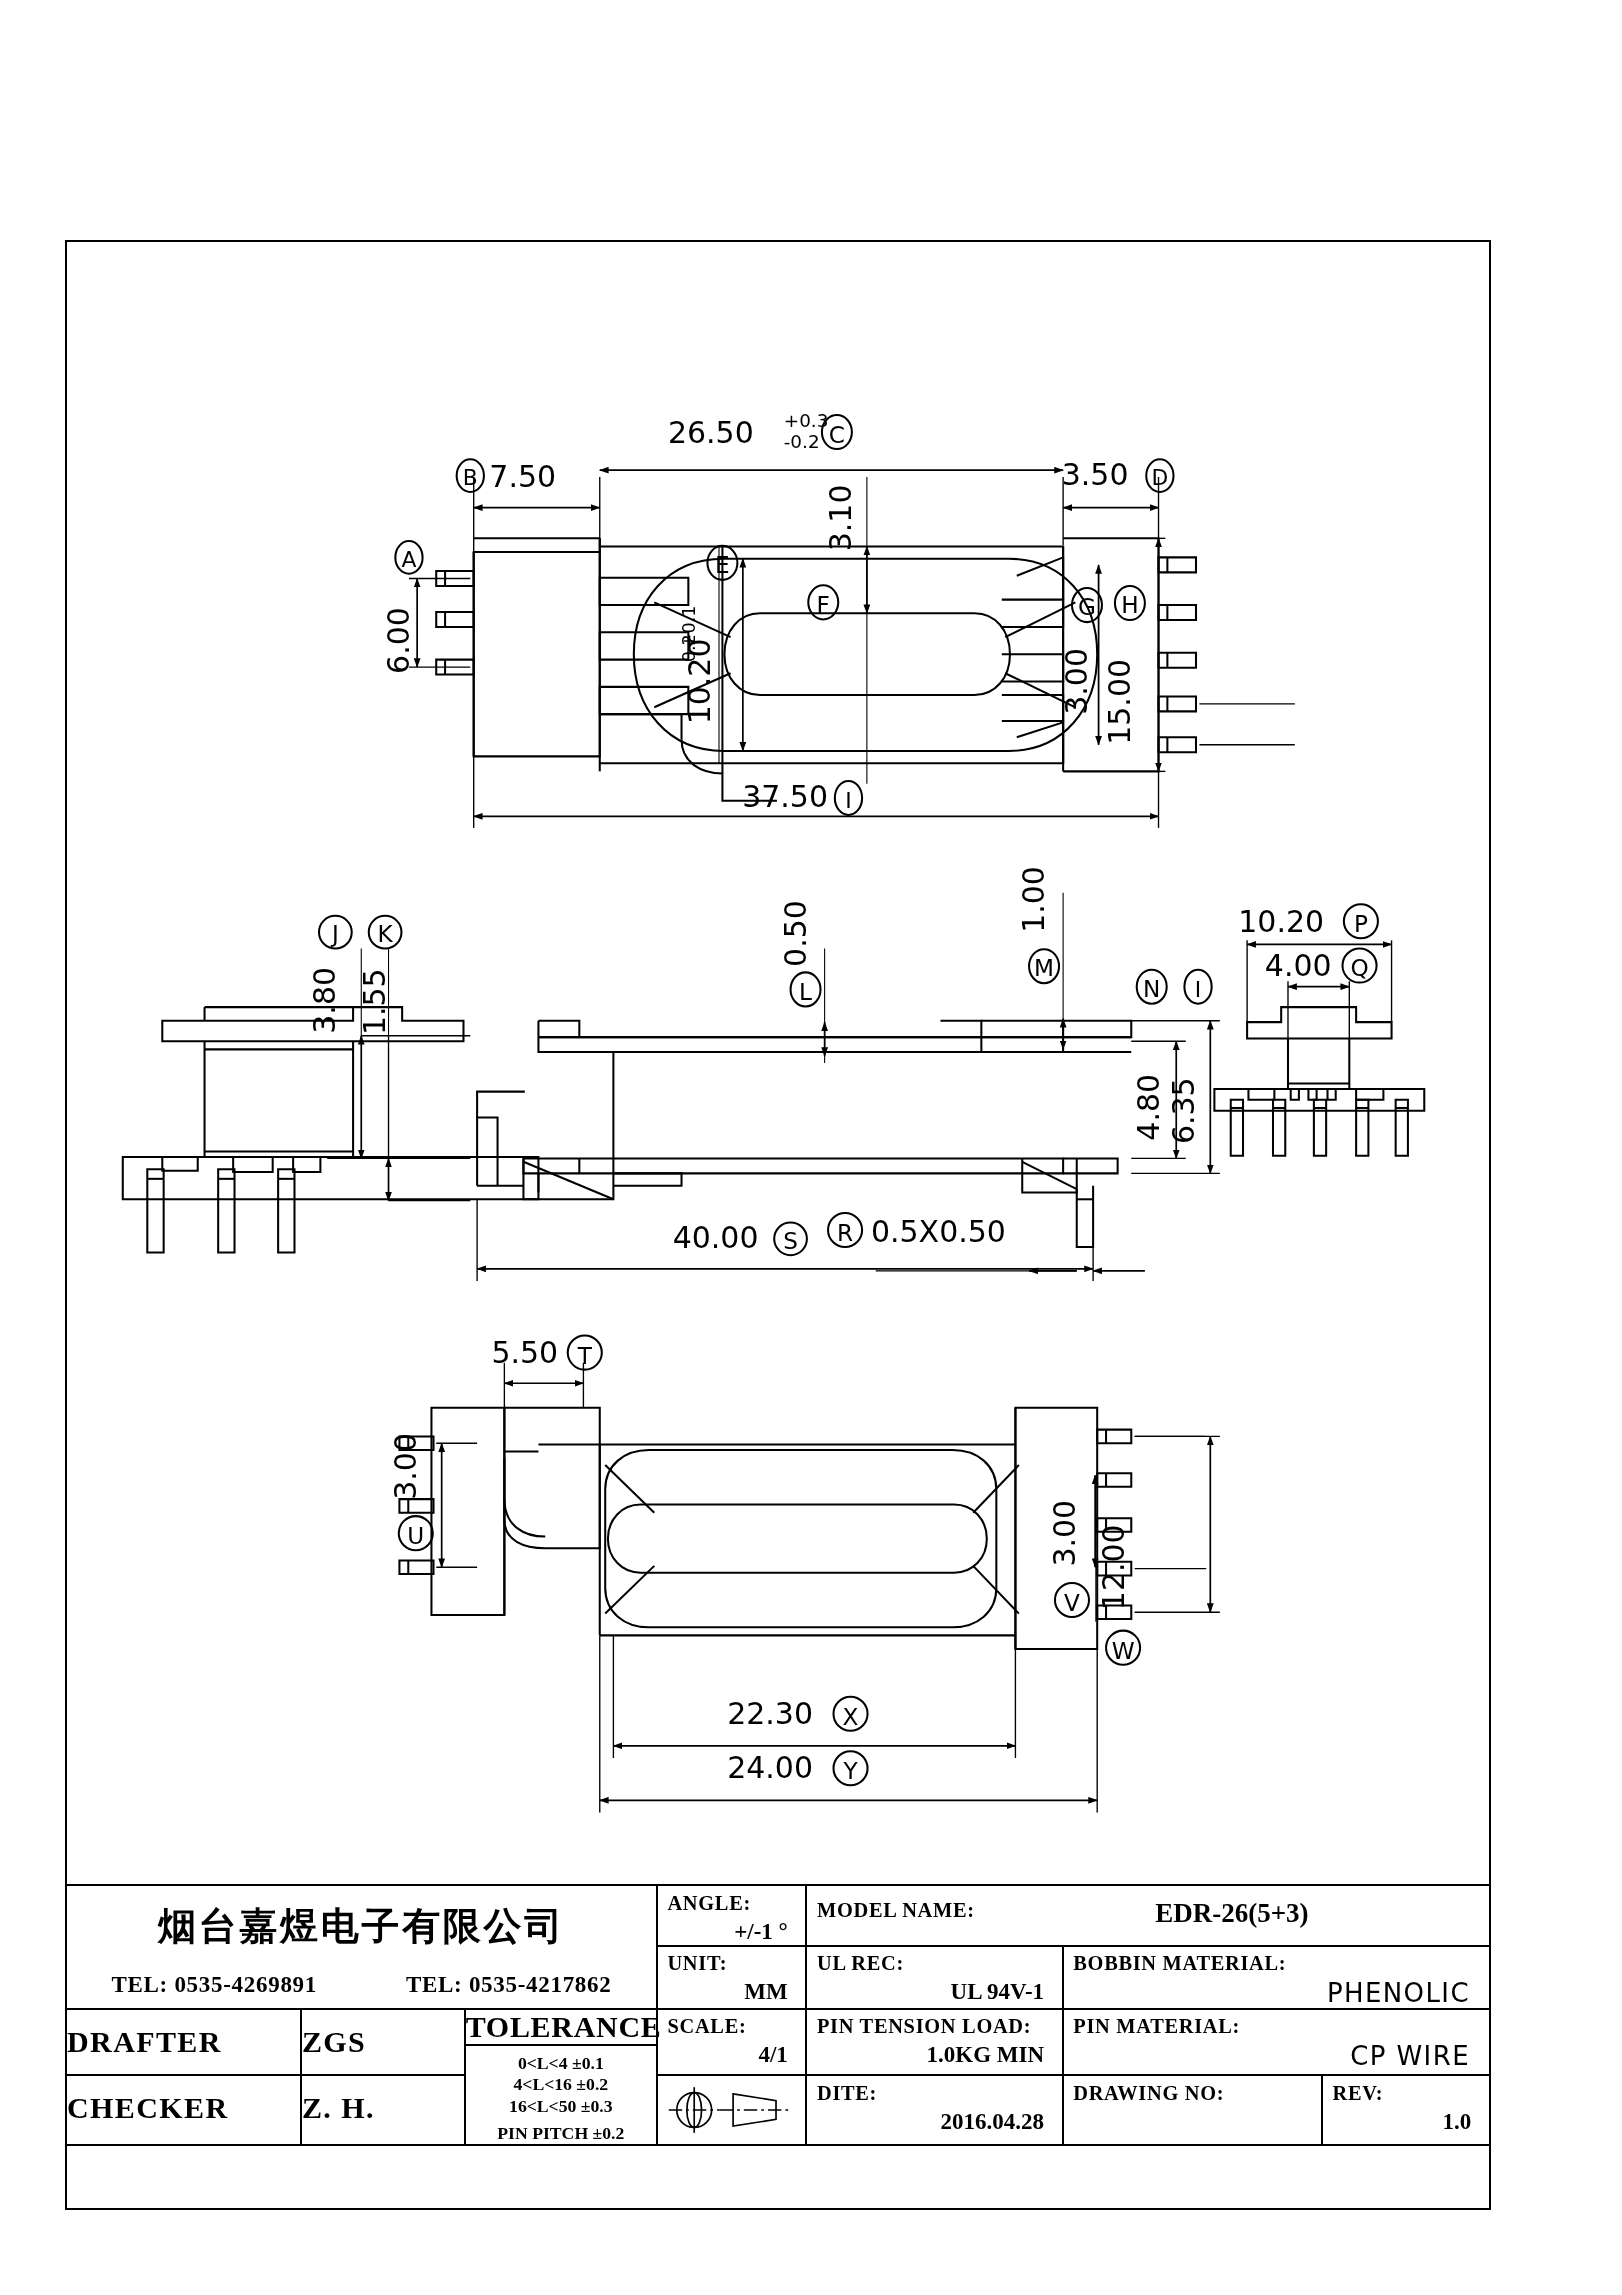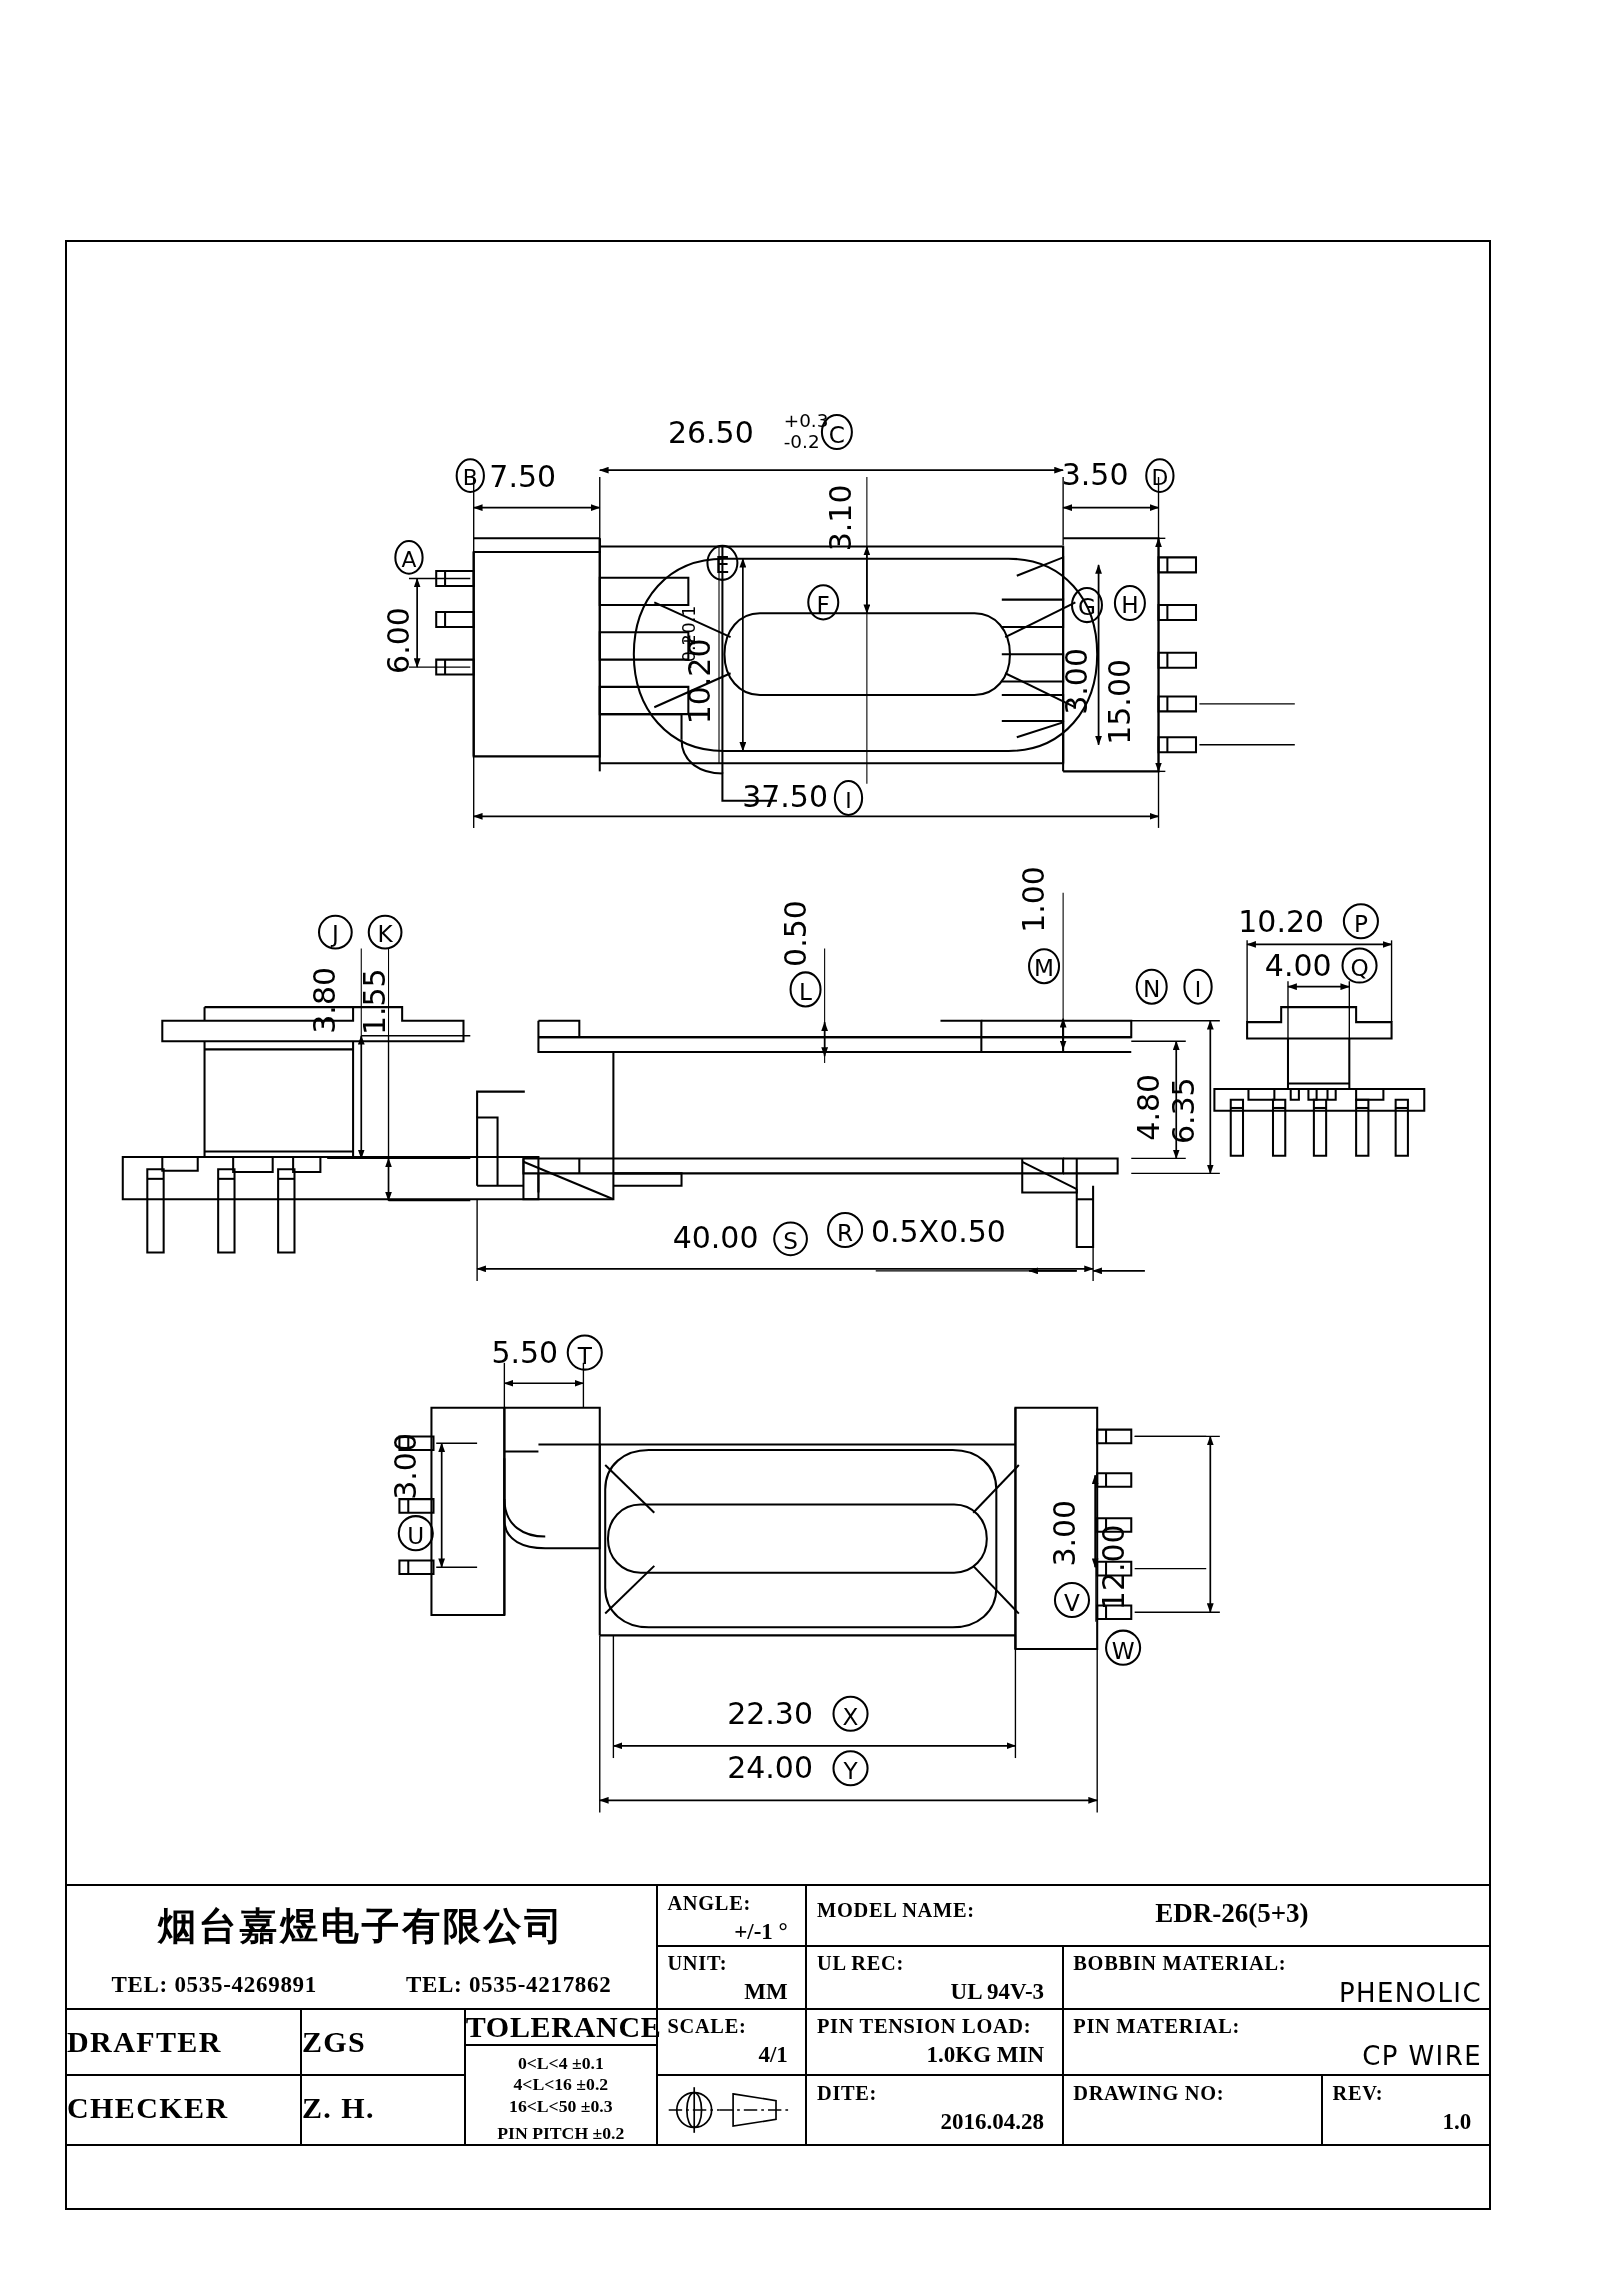--- a/index.html
+++ b/index.html
@@ -6,21 +6,21 @@
   body{width:1622px;height:2295px;font-family:"Liberation Serif",serif;color:#000;}
   #sheet{position:relative;width:1622px;height:2295px;background:#fff;}
   .frame{position:absolute;left:65px;top:240px;width:1426px;height:1970px;border:2.7px solid #000;box-sizing:border-box;}
   svg{display:block;}
   .tb{position:absolute;left:65px;top:1884px;width:1426px;height:248px;box-sizing:border-box;}
   table.tbt{border-collapse:collapse;width:100%;height:100%;table-layout:fixed;}
   table.tbt td{border:2px solid #000;padding:0;vertical-align:top;position:relative;}
   .lbl{font-family:"Liberation Serif",serif;font-weight:bold;font-size:20.4px;padding:5.5px 0 0 9.5px;letter-spacing:0.7px;}
   .val{font-family:"Liberation Serif",serif;font-weight:bold;font-size:23px;text-align:right;padding-right:17.7px;margin-top:4.1px;}
   .valc{font-family:"Liberation Serif",serif;font-weight:bold;font-size:27px;text-align:center;}
-  .thin{font-family:"DejaVu Sans",sans-serif;font-weight:400;font-size:26px;text-align:right;padding-right:7px;margin-top:2.7px;letter-spacing:1.4px;}
+  .thin{font-family:"DejaVu Sans",sans-serif;font-weight:400;font-size:26px;text-align:right;padding-right:19px;margin-top:2.7px;letter-spacing:1.4px;}
   .cname{font-family:"DejaVu Sans",sans-serif;font-weight:bold;font-size:38px;text-align:center;padding-top:15px;letter-spacing:2.7px;}
   .tel{font-family:"Liberation Serif",serif;font-weight:bold;font-size:23px;text-align:center;padding-top:20.4px;letter-spacing:0.7px;}
   .bigc{font-family:"Liberation Serif",serif;font-weight:bold;font-size:30px;text-align:left;padding-top:15px;letter-spacing:1.4px;}
   .tolhead{font-family:"Liberation Serif",serif;font-weight:bold;font-size:30px;text-align:center;border-bottom:2px solid #000;letter-spacing:0.7px;}
   .tolrow{font-family:"Liberation Serif",serif;font-weight:bold;font-size:17.7px;text-align:center;line-height:1.22;}
   .modelbox{position:absolute;right:0px;top:0px;display:flex;border:2.7px solid #000;border-top:none;border-right:none;background:#fff;}
   .modelbox .mlbl{font-family:"DejaVu Sans",sans-serif;font-weight:bold;font-size:37px;padding:6.8px 17.7px 8.2px 17.7px;border-right:2.7px solid #000;letter-spacing:4.1px;}
   .modelbox .mval{font-family:"Liberation Serif",serif;font-weight:bold;font-size:41px;padding:5.5px 17.7px 8.2px 17.7px;letter-spacing:1.4px;}
 </style>
 </head>
@@ -518,21 +518,21 @@
           </div>
         </td>
       </tr>
       <tr style="height:30%">
         <td>
           <div class="lbl">UNIT:</div>
           <div class="val">MM</div>
         </td>
         <td>
           <div class="lbl">UL REC:</div>
-          <div class="val">UL 94V-3</div>
+          <div class="val">UL 94V-1</div>
         </td>
         <td>
           <div class="lbl">BOBBIN MATERIAL:</div>
           <div class="thin">PHENOLIC</div>
         </td>
       </tr>
       <tr style="height:19%">
         <td>
           <div class="bigc">DRAFTER</div>
         </td>

